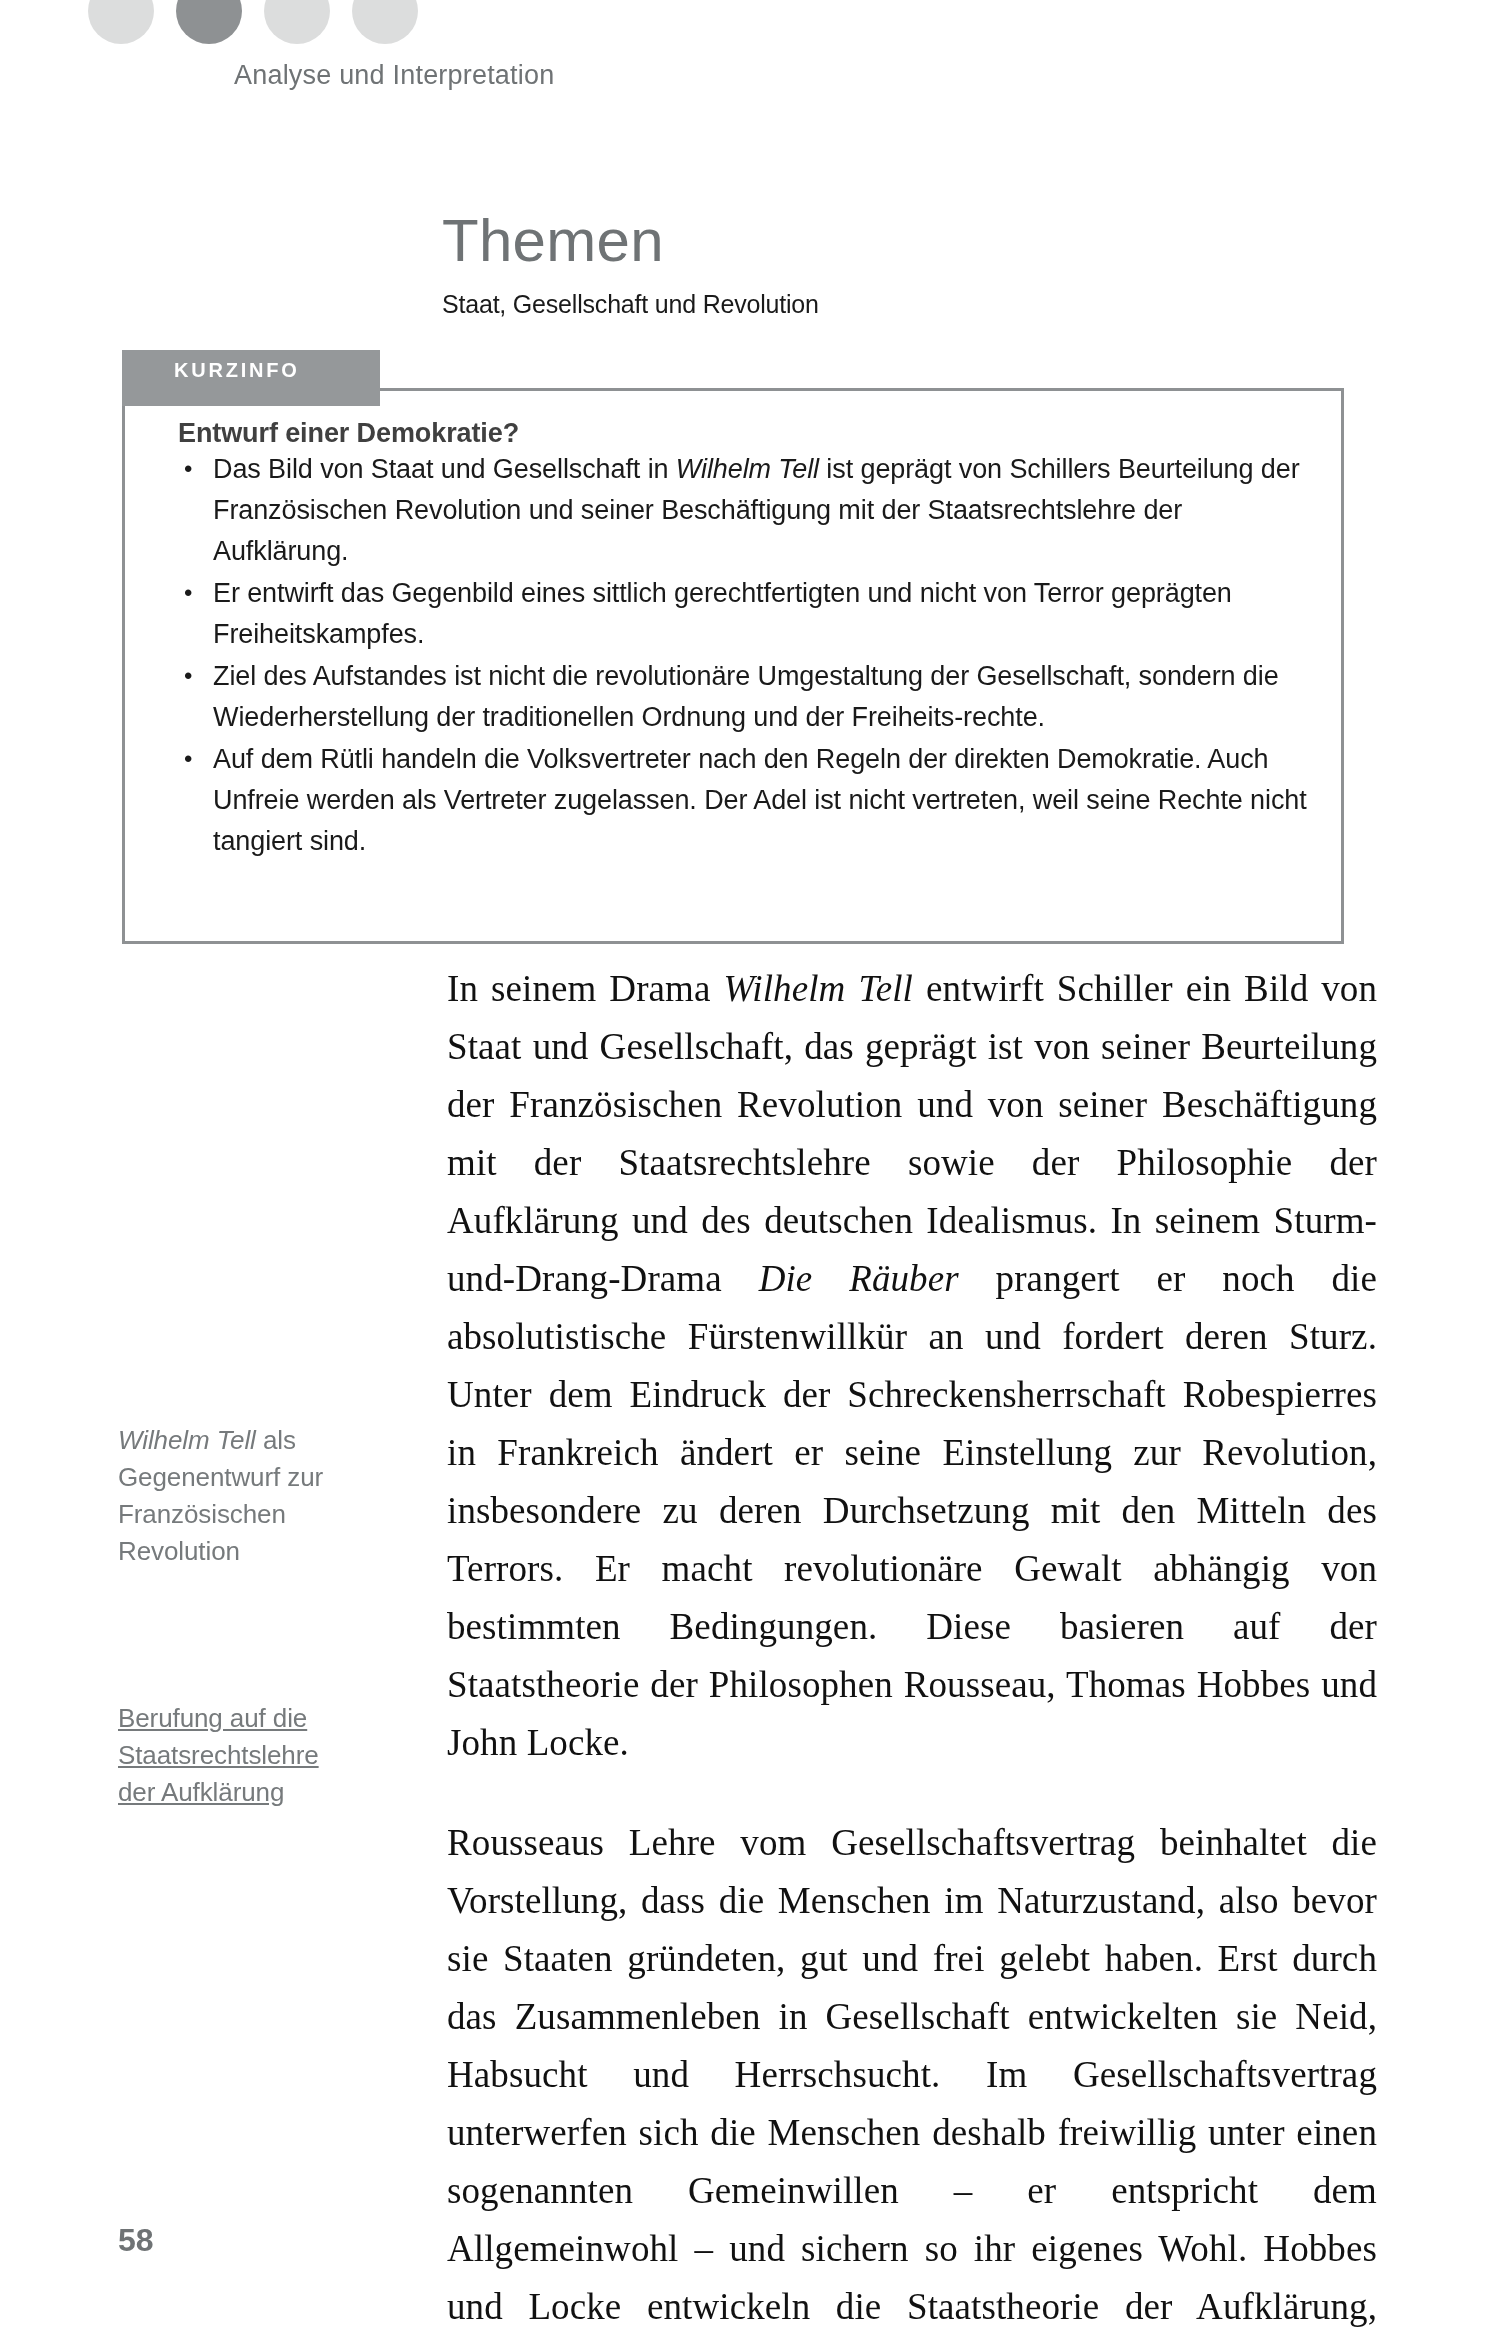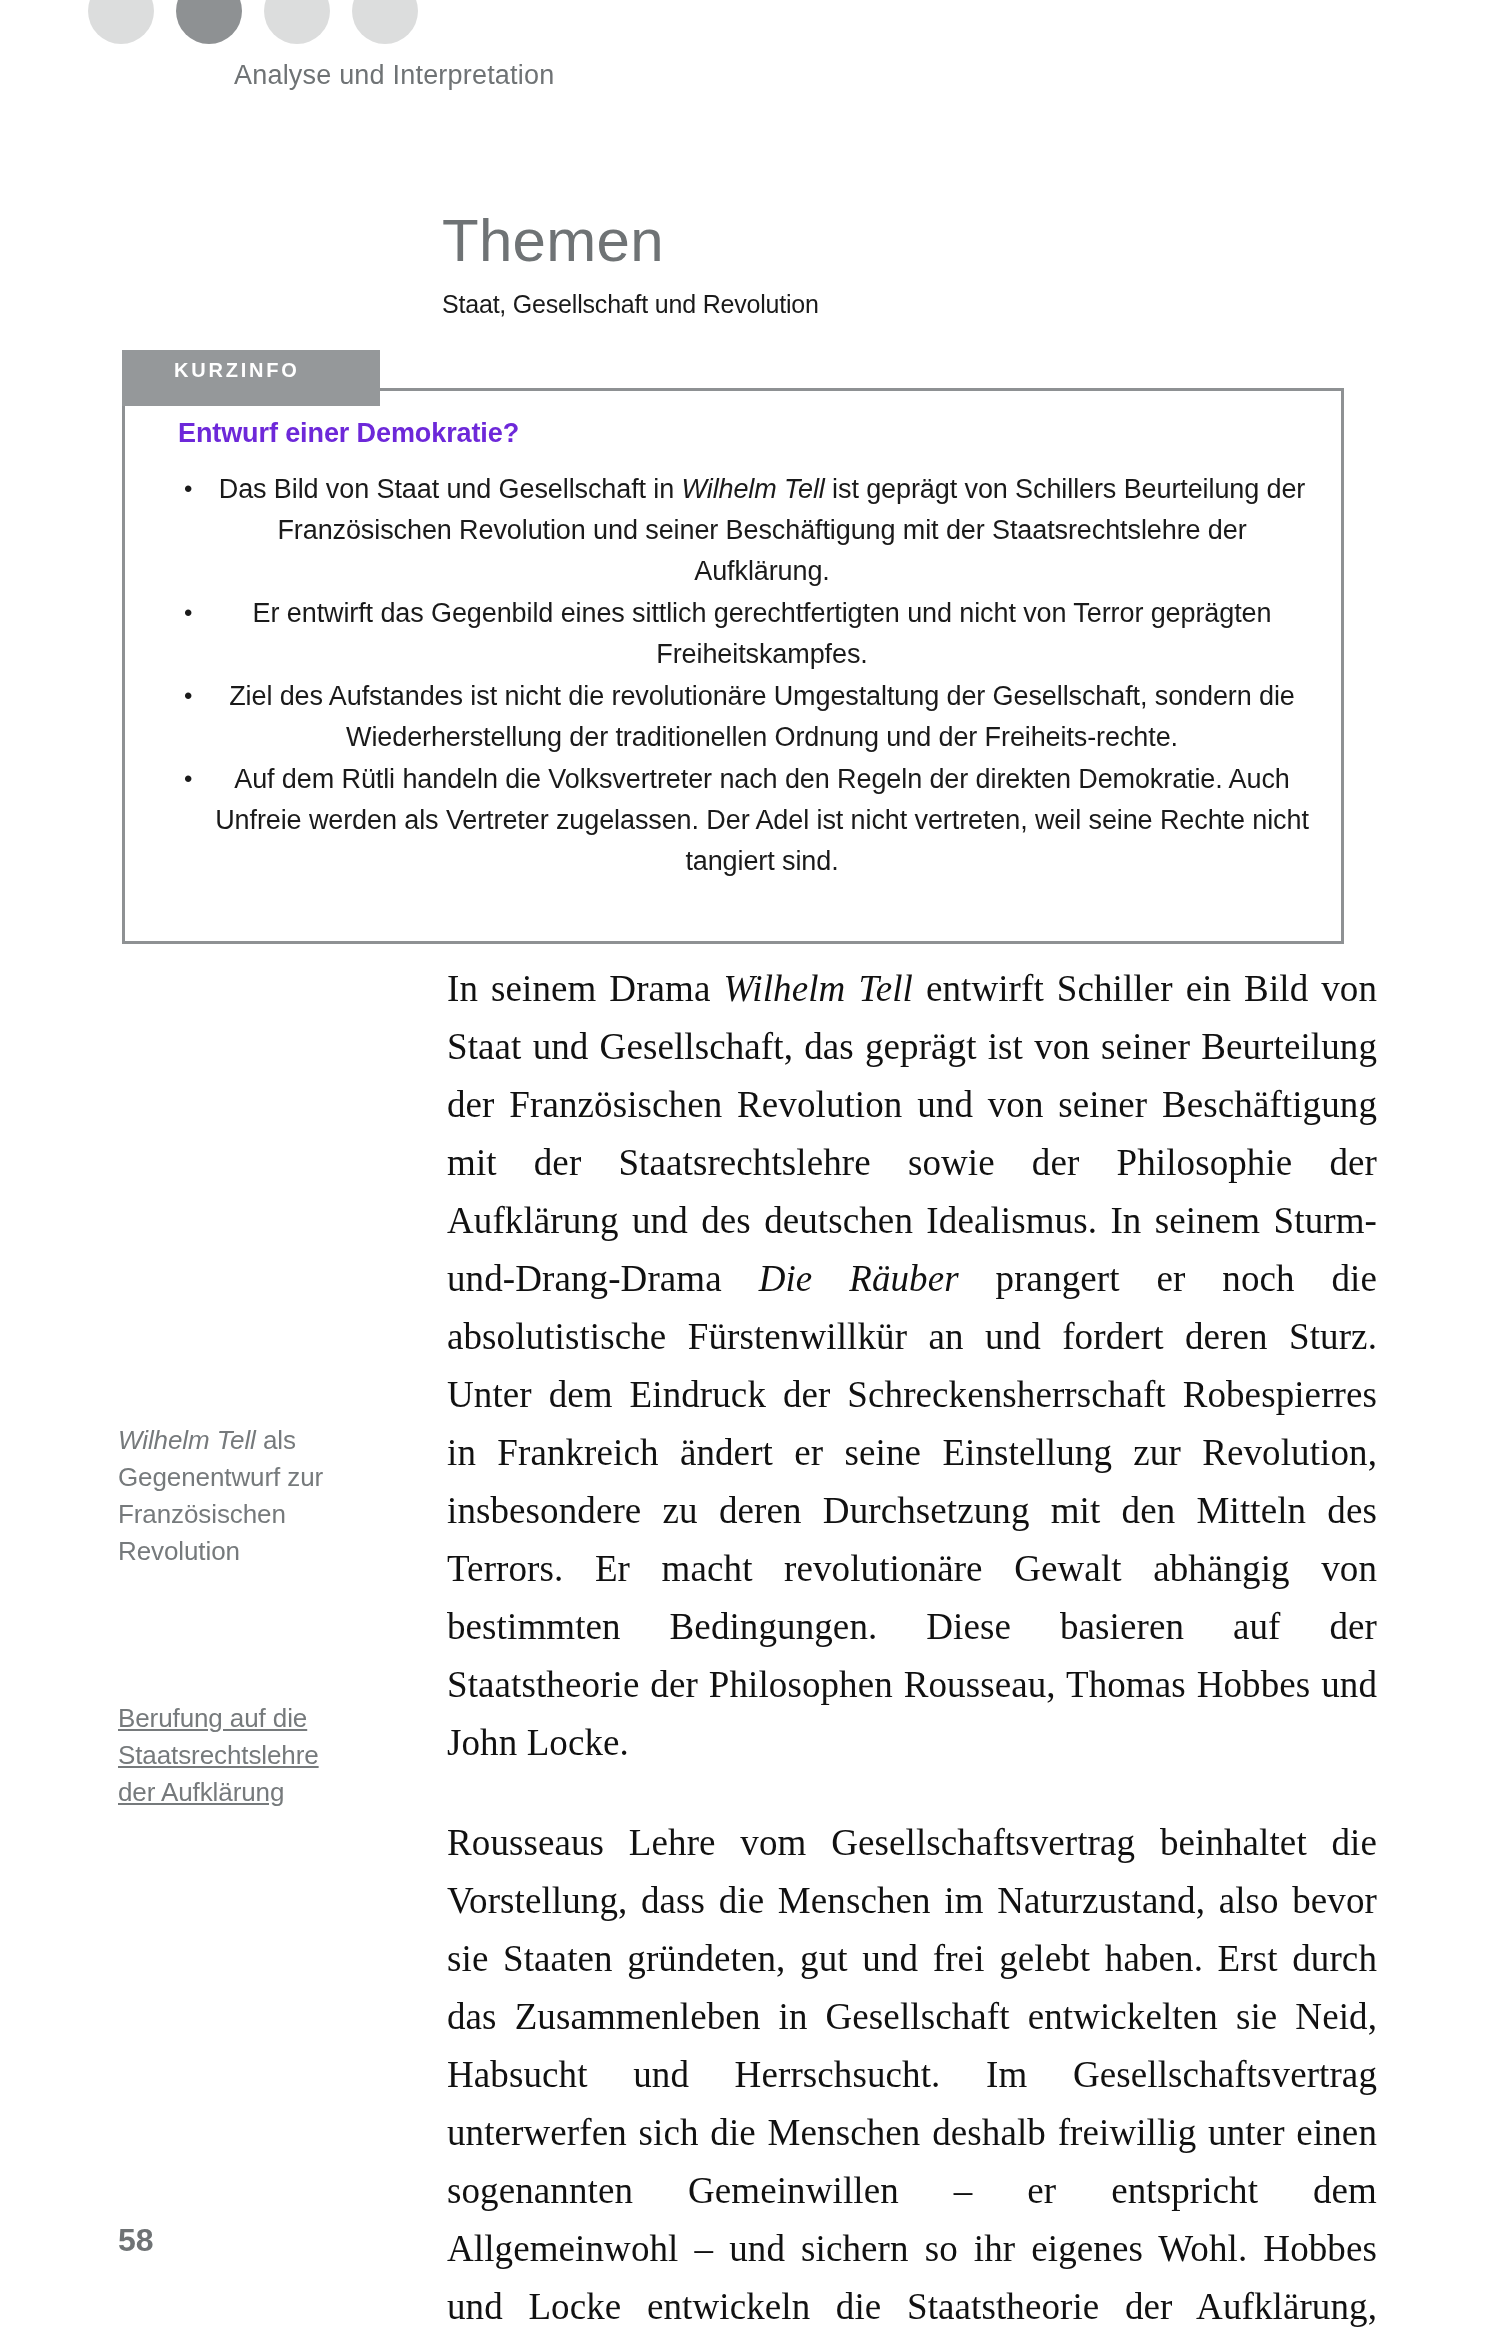--- a/index.html
+++ b/index.html
@@ -101,30 +101,28 @@
   .kurzinfo-inner {
     position: absolute;
     left: 53px;
     top: 27px;
     right: 30px;
   }
 
   .kurzinfo-heading {
     font-size: 27px;
     font-weight: bold;
-    color: #6d28d9;
-    margin-bottom: 20px;
+    color: #404040;
     letter-spacing: -0.1px;
   }
 
   ul.kurzinfo-list {
     list-style: none;
     margin: 0;
     padding: 0;
-    text-align: center;
   }
   ul.kurzinfo-list li {
     position: relative;
     padding-left: 35px;
     font-size: 27px;
     line-height: 41px;
     color: #1a1a1a;
     margin: 0 0 1px 0;
     letter-spacing: -0.1px;
     max-width: 1135px;

